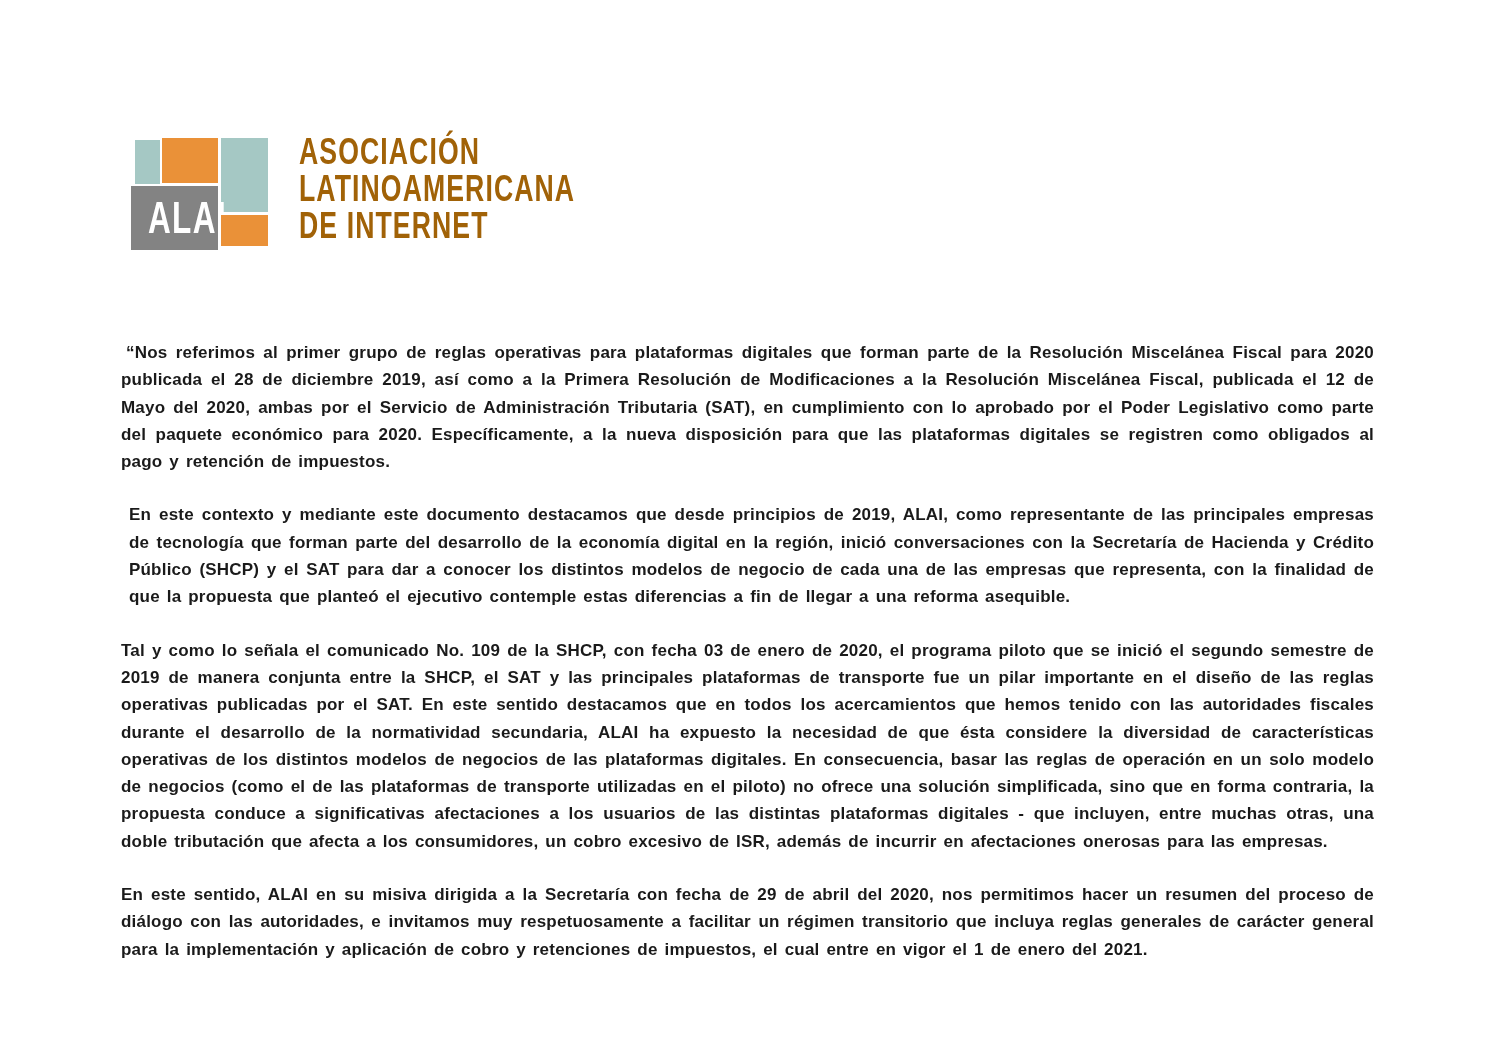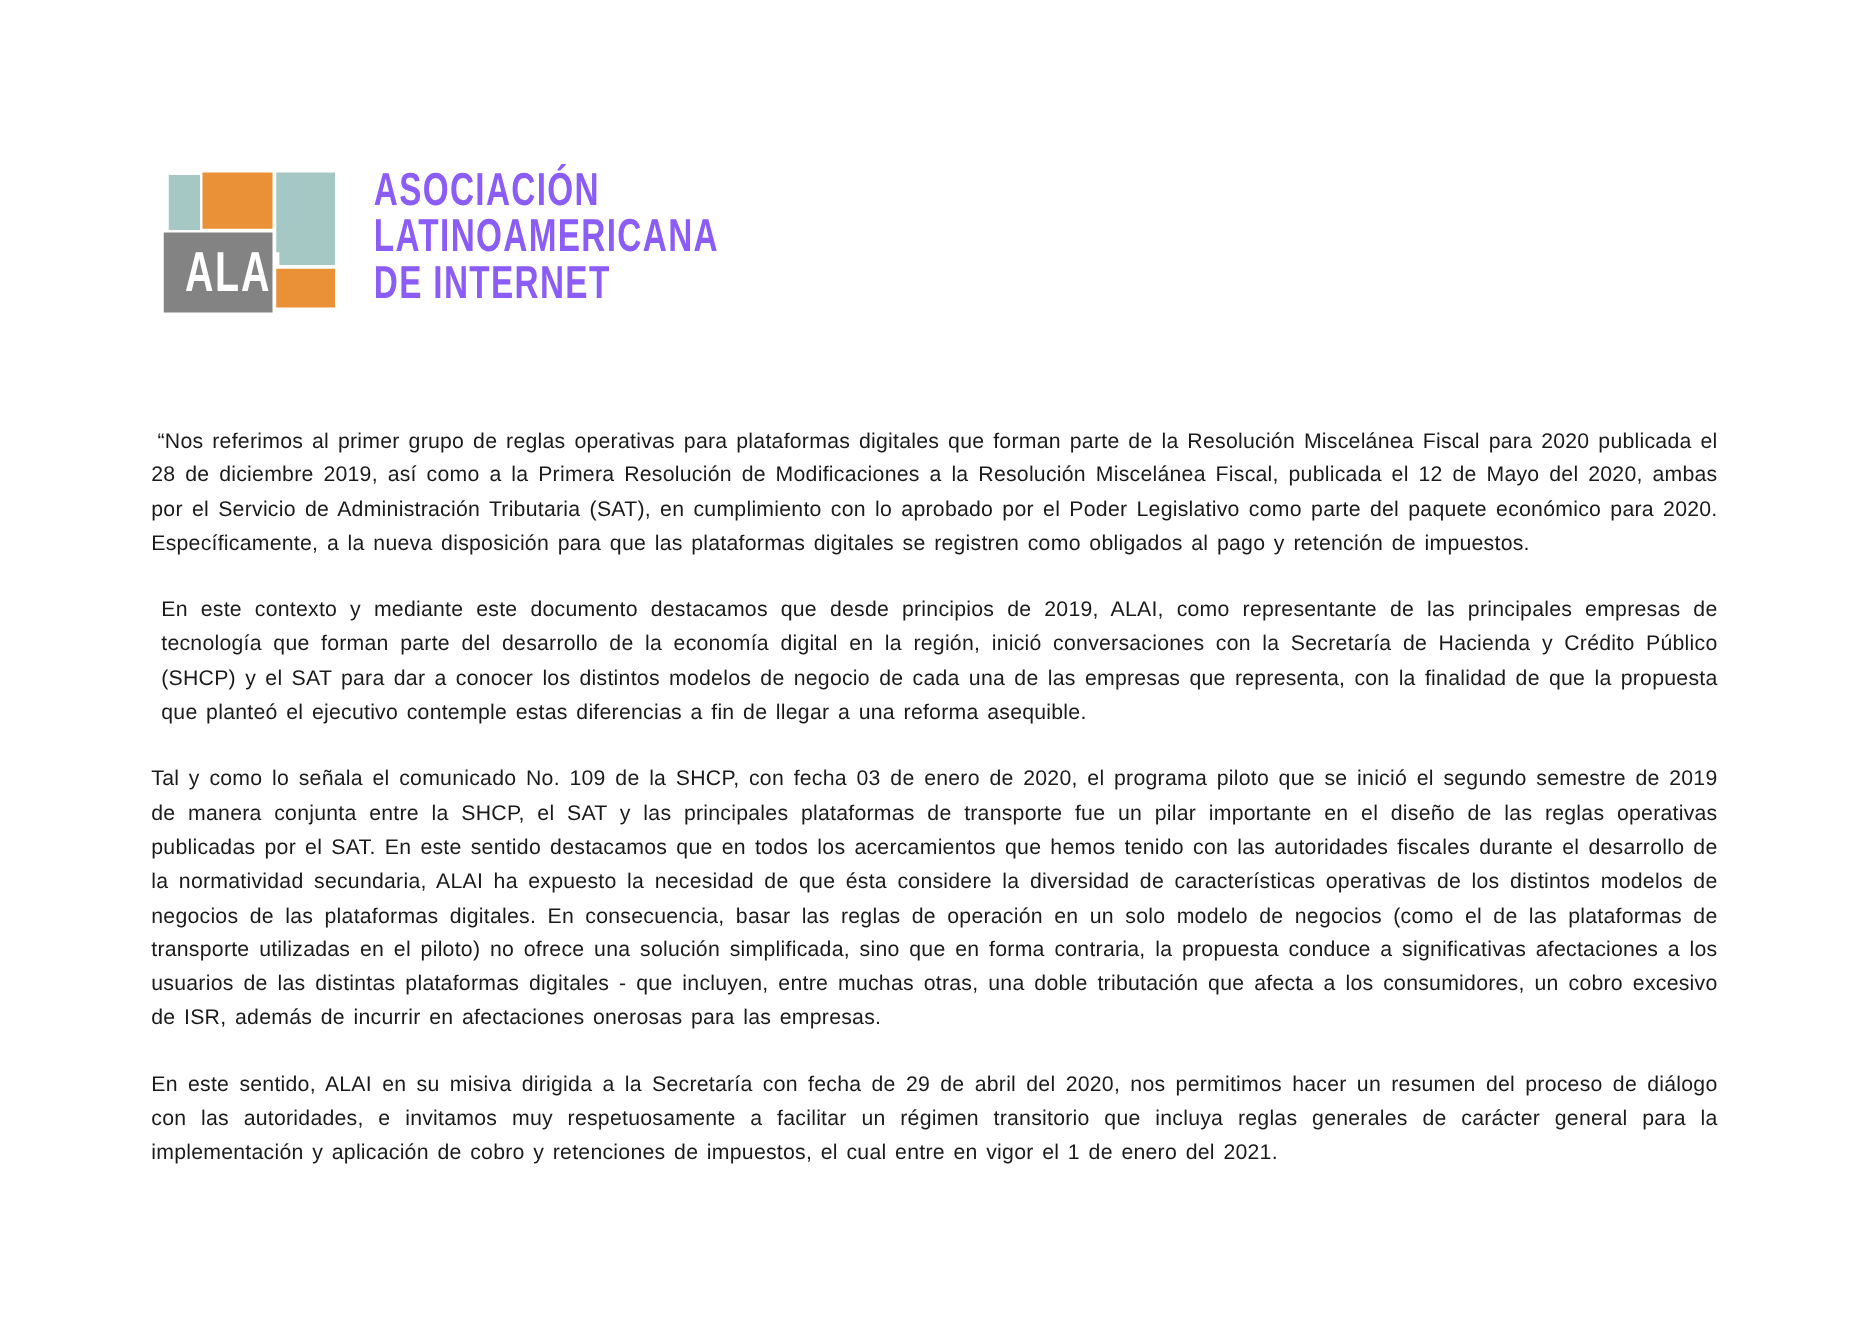--- a/index.html
+++ b/index.html
@@ -61,41 +61,41 @@
     left: 121px;
     top: 339px;
     width: 1253px;
     color: #1a1a1a;
     font-size: 17px;
     line-height: 27.3px;
     letter-spacing: 0.2px;
     word-spacing: 2px;
     text-align: justify;
   }
-  .para { margin-bottom: 26px; }
+  .para { margin-bottom: 26px; font-weight: bold; }
   .para.indent { padding-left: 8px; margin-top: 14px; }
   .para.p1 { text-indent: 5px; }
 </style>
 </head>
 <body>
 
 <div class="page">
 
   <header>
     <div class="logo-mark">
       <div class="sq teal1" style="background: rgb(165, 200, 196);"></div>
       <div class="sq orange1" style="background: rgb(234, 145, 56);"></div>
       <div class="sq teal2" style="background: rgb(165, 200, 196);"></div>
       <div class="sq gray-box" style="background: rgb(131, 131, 131);">
         <span class="acronym">ALAI</span>
       </div>
       <div class="sq orange2" style="background: rgb(234, 145, 56);"></div>
     </div>
 
-    <div class="wordmark" style="color: #8b5cf6;">
+    <div class="wordmark" style="color: #a16207;">
       <div class="wm-line">ASOCIACIÓN</div>
       <div class="wm-line">LATINOAMERICANA</div>
       <div class="wm-line">DE INTERNET</div>
     </div>
   </header>
 
   <main class="body-text">
     <p class="para p1">“Nos referimos al primer grupo de reglas operativas para plataformas digitales que forman parte de la Resolución Miscelánea Fiscal para 2020 publicada el 28 de diciembre 2019, así como a la Primera Resolución de Modificaciones a la Resolución Miscelánea Fiscal, publicada el 12 de Mayo del 2020, ambas por el Servicio de Administración Tributaria (SAT), en cumplimiento con lo aprobado por el Poder Legislativo como parte del paquete económico para 2020. Específicamente, a la nueva disposición para que las plataformas digitales se registren como obligados al pago y retención de impuestos.</p>
     <p class="para p2 indent">En este contexto y mediante este documento destacamos que desde principios de 2019, ALAI, como representante de las principales empresas de tecnología que forman parte del desarrollo de la economía digital en la región, inició conversaciones con la Secretaría de Hacienda y Crédito Público (SHCP) y el SAT para dar a conocer los distintos modelos de negocio de cada una de las empresas que representa, con la finalidad de que la propuesta que planteó el ejecutivo contemple estas diferencias a fin de llegar a una reforma asequible.</p>
     <p class="para p3">Tal y como lo señala el comunicado No. 109 de la SHCP, con fecha 03 de enero de 2020, el programa piloto que se inició el segundo semestre de 2019 de manera conjunta entre la SHCP, el SAT y las principales plataformas de transporte fue un pilar importante en el diseño de las reglas operativas publicadas por el SAT. En este sentido destacamos que en todos los acercamientos que hemos tenido con las autoridades fiscales durante el desarrollo de la normatividad secundaria, ALAI ha expuesto la necesidad de que ésta considere la diversidad de características operativas de los distintos modelos de negocios de las plataformas digitales. En consecuencia, basar las reglas de operación en un solo modelo de negocios (como el de las plataformas de transporte utilizadas en el piloto) no ofrece una solución simplificada, sino que en forma contraria, la propuesta conduce a significativas afectaciones a los usuarios de las distintas plataformas digitales - que incluyen, entre muchas otras, una doble tributación que afecta a los consumidores, un cobro excesivo de ISR, además de incurrir en afectaciones onerosas para las empresas.</p>

